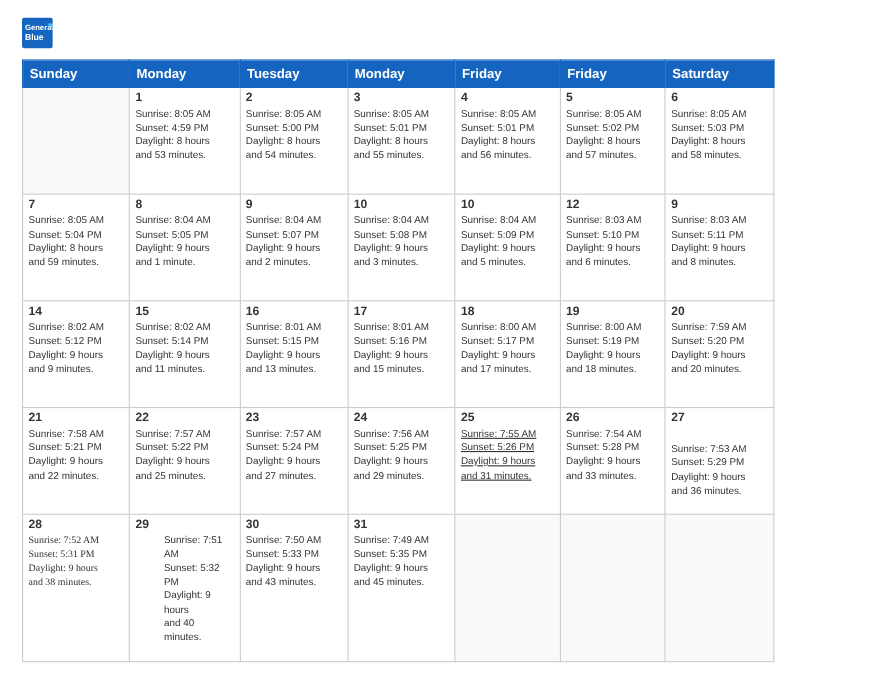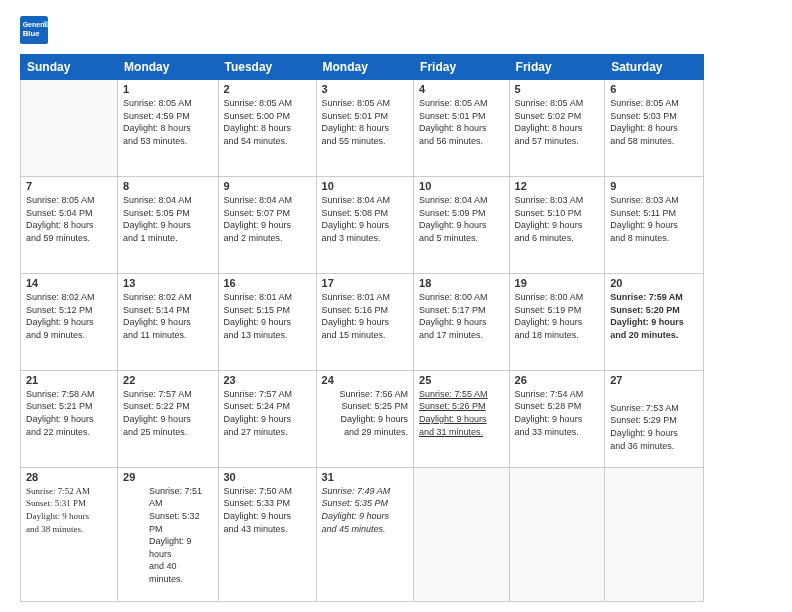--- a/index.html
+++ b/index.html
@@ -227,21 +227,21 @@
         </tr>
         <tr class="week-row">
           <td>
             <span class="day-number">14</span>
             <div class="day-info" style="white-space: pre-line;">Sunrise: 8:02 AM
 Sunset: 5:12 PM
 Daylight: 9 hours
 and 9 minutes.</div>
           </td>
           <td>
-            <span class="day-number">13</span>
+            <span class="day-number">15</span>
             <div class="day-info" style="white-space: pre-line;">Sunrise: 8:02 AM
 Sunset: 5:14 PM
 Daylight: 9 hours
 and 11 minutes.</div>
           </td>
           <td>
             <span class="day-number">16</span>
             <div class="day-info" style="white-space: pre-line;">Sunrise: 8:01 AM
 Sunset: 5:15 PM
 Daylight: 9 hours
@@ -263,21 +263,21 @@
           </td>
           <td>
             <span class="day-number">19</span>
             <div class="day-info" style="white-space: pre-line;">Sunrise: 8:00 AM
 Sunset: 5:19 PM
 Daylight: 9 hours
 and 18 minutes.</div>
           </td>
           <td>
             <span class="day-number">20</span>
-            <div class="day-info" style="white-space: pre-line; font-weight: bold;">Sunrise: 7:59 AM
+            <div class="day-info" style="white-space: pre-line;">Sunrise: 7:59 AM
 Sunset: 5:20 PM
 Daylight: 9 hours
 and 20 minutes.</div>
           </td>
         </tr>
         <tr class="week-row">
           <td>
             <span class="day-number">21</span>
             <div class="day-info" style="white-space: pre-line;">Sunrise: 7:58 AM
 Sunset: 5:21 PM
@@ -293,21 +293,21 @@
           </td>
           <td>
             <span class="day-number">23</span>
             <div class="day-info" style="white-space: pre-line;">Sunrise: 7:57 AM
 Sunset: 5:24 PM
 Daylight: 9 hours
 and 27 minutes.</div>
           </td>
           <td>
             <span class="day-number">24</span>
-            <div class="day-info" style="white-space: pre-line; text-align: right;">Sunrise: 7:56 AM
+            <div class="day-info" style="white-space: pre-line;">Sunrise: 7:56 AM
 Sunset: 5:25 PM
 Daylight: 9 hours
 and 29 minutes.</div>
           </td>
           <td>
             <span class="day-number">25</span>
             <div class="day-info" style="white-space: pre-line; text-decoration: underline;">Sunrise: 7:55 AM
 Sunset: 5:26 PM
 Daylight: 9 hours
 and 31 minutes.</div>
@@ -344,21 +344,21 @@
           </td>
           <td>
             <span class="day-number">30</span>
             <div class="day-info" style="white-space: pre-line;">Sunrise: 7:50 AM
 Sunset: 5:33 PM
 Daylight: 9 hours
 and 43 minutes.</div>
           </td>
           <td>
             <span class="day-number">31</span>
-            <div class="day-info" style="white-space: pre-line; font-style: italic;">Sunrise: 7:49 AM
+            <div class="day-info" style="white-space: pre-line;">Sunrise: 7:49 AM
 Sunset: 5:35 PM
 Daylight: 9 hours
 and 45 minutes.</div>
           </td>
           <td class="empty"></td>
           <td class="empty"></td>
           <td class="empty"></td>
         </tr>
       </tbody>
   </table>

